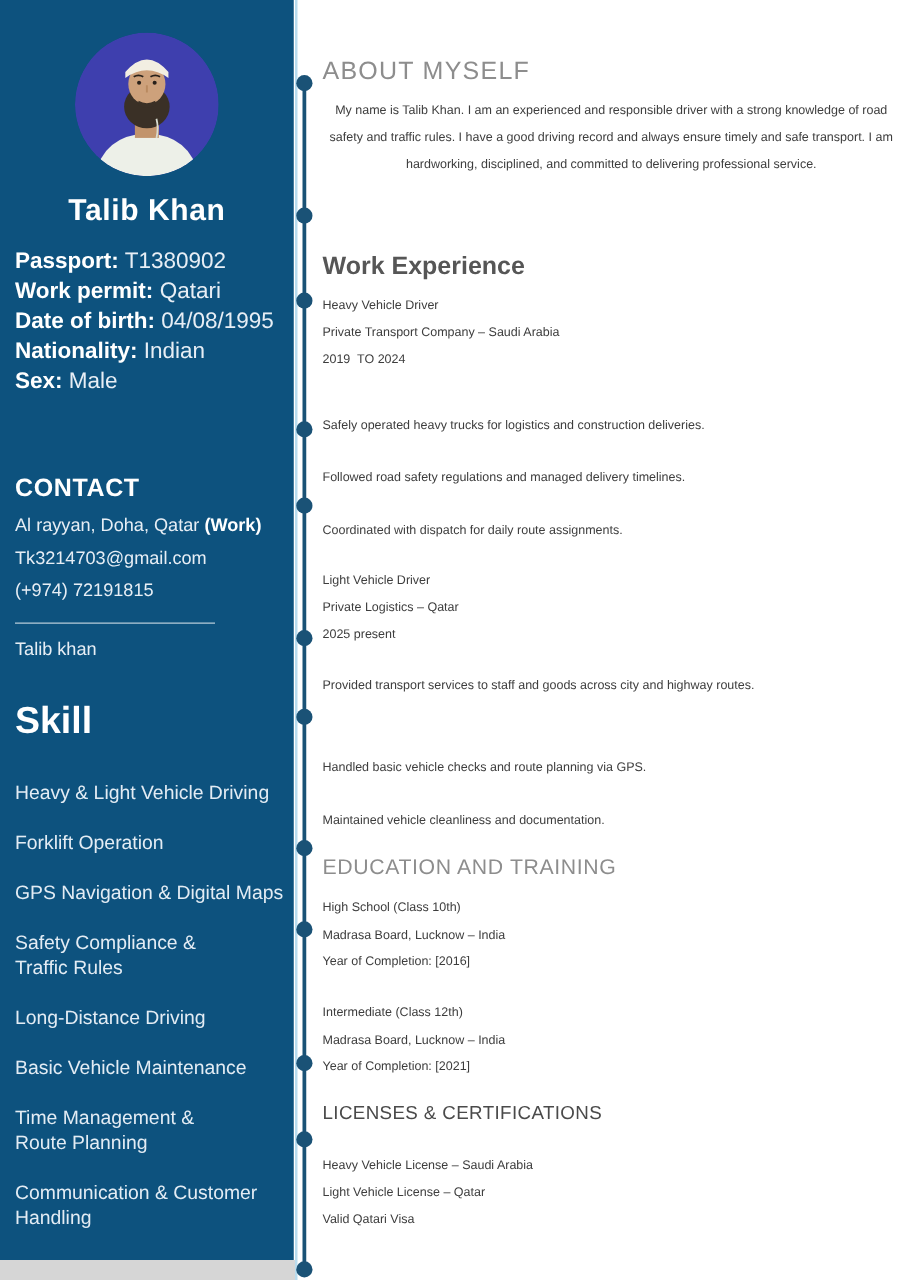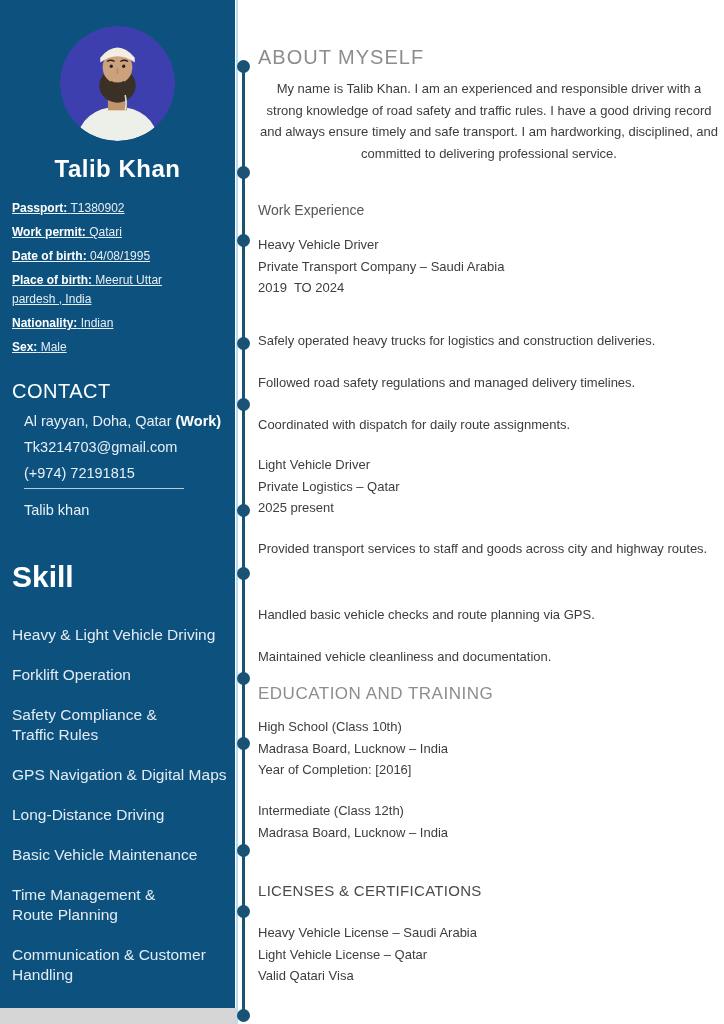--- a/index.html
+++ b/index.html
@@ -12,45 +12,45 @@
   .page{position:relative;width:724px;height:1024px;background:#ffffff;overflow:hidden;}
 
   
   .sidebar{position:absolute;left:0;top:0;width:235px;height:1008px;background:var(--sidebar-bg);}
   .divider{position:absolute;left:236px;top:0;width:2px;height:1024px;background:var(--divider);}
   .bottom-strip{position:absolute;left:0;top:1008px;width:236px;height:16px;background:var(--bottom-strip);}
   .photo{position:absolute;left:60px;top:26px;width:115px;height:115px;border-radius:50%;overflow:hidden;}
   .name{position:absolute;left:0;top:155px;width:235px;text-align:center;color:var(--sidebar-white);
         font-size:24px;font-weight:bold;letter-spacing:.5px;}
   .details{position:absolute;left:12px;top:199px;width:211px;}
-  .detail{color:var(--sidebar-text);font-size:12px;line-height:19px;margin-bottom:5px;text-decoration:underline;}
+  .detail{color:var(--sidebar-text);font-size:18px;line-height:19px;margin-bottom:5px;}
   .detail b{color:var(--sidebar-white);}
   .pre{white-space:pre-line;}
   .prewrap{white-space:pre-wrap;}
-  .contact-h{position:absolute;left:12px;top:380px;color:var(--sidebar-white);font-size:20px;font-weight:normal;letter-spacing:.5px;}
-  .contacts{position:absolute;left:24px;top:413px;width:215px;}
+  .contact-h{position:absolute;left:12px;top:380px;color:var(--sidebar-white);font-size:20px;font-weight:bold;letter-spacing:.5px;}
+  .contacts{position:absolute;left:12px;top:413px;width:215px;}
   .c-item{color:var(--sidebar-text);font-size:14.5px;line-height:16px;margin-bottom:10px;}
   .c-item b{color:var(--sidebar-white);}
-  .phone-underline{display:inline-block;min-width:160px;border-bottom:1px solid rgba(255,255,255,.7);padding-bottom:7px;}
+  .phone-underline{display:inline-block;min-width:160px;border-bottom:1px solid rgba(255,255,255,.7);padding-bottom:17px;}
   .skill-h{position:absolute;left:12px;top:560px;color:var(--sidebar-white);font-size:30px;font-weight:bold;}
   .skills{position:absolute;left:12px;top:625px;width:215px;list-style:none;}
   .skills li{color:#e3ecf4;font-size:15.5px;line-height:20px;margin-bottom:20px;}
 
   
   .timeline{position:absolute;left:242px;top:64px;width:3px;height:953px;background:var(--accent);}
   .dot{position:absolute;left:237px;width:13px;height:13px;border-radius:50%;background:var(--accent);}
 
   
   .main{position:absolute;left:258px;top:0;width:462px;height:1024px;}
   .main>*{position:absolute;left:0;width:462px;}
   .gray-h{color:var(--heading-gray);font-size:20px;font-weight:400;letter-spacing:1px;}
   .gray-h.edu{font-size:17px;letter-spacing:.5px;}
   .lic-h{color:#4a4a4a;font-size:15px;font-weight:400;letter-spacing:.3px;}
-  .dark-h{color:var(--heading-dark);font-size:14px;font-weight:normal;}
-  .block{color:var(--text);font-size:13px;line-height:21.5px;}
+  .dark-h{color:var(--heading-dark);font-size:20px;font-weight:bold;}
+  .block{color:var(--text);font-size:10px;line-height:21.5px;}
   .center{text-align:center;}
   .justify{text-align:justify;}
 </style>
 </head>
 <body>
 
 <div class="page">
 
   <aside class="sidebar">
     <div class="photo">
@@ -77,43 +77,41 @@
         </g>
       </svg>
     </div>
 
     <h1 class="name">Talib Khan</h1>
 
     <div class="details">
       <p class="detail"><b>Passport:</b> <span>T1380902</span></p>
       <p class="detail"><b>Work permit:</b> <span>Qatari</span></p>
       <p class="detail"><b>Date of birth:</b> <span>04/08/1995</span></p>
-      <p class="detail"><b>Place of birth:</b> <span class="pre">Meerut Uttar
-pardesh , India</span></p>
       <p class="detail"><b>Nationality:</b> <span>Indian</span></p>
       <p class="detail" style=""><b>Sex:</b> <span>Male</span></p>
     </div>
 
     <h2 class="contact-h">CONTACT</h2>
 
     <div class="contacts">
       <p class="c-item"><span>Al rayyan, Doha, Qatar </span><b>(Work)</b></p>
       <p class="c-item"><span>Tk3214703@gmail.com</span></p>
       <p class="c-item" style="margin-bottom:13px"><span class="phone-underline">(+974) 72191815</span></p>
       <p class="c-item"><span>Talib khan</span></p>
     </div>
 
     <h2 class="skill-h">Skill</h2>
 
     <ul class="skills">
       <li class="pre">Heavy &amp; Light Vehicle Driving</li>
       <li class="pre">Forklift Operation</li>
+      <li class="pre">GPS Navigation &amp; Digital Maps</li>
       <li class="pre">Safety Compliance &amp;
 Traffic Rules</li>
-      <li class="pre">GPS Navigation &amp; Digital Maps</li>
       <li class="pre">Long-Distance Driving</li>
       <li class="pre">Basic Vehicle Maintenance</li>
       <li class="pre">Time Management &amp;
 Route Planning</li>
       <li class="pre">Communication &amp; Customer
 Handling</li>
     </ul>
   </aside>
 
   <div class="divider"></div>
@@ -160,20 +158,21 @@
     <h2 class="gray-h edu" style="top:684px">EDUCATION AND TRAINING</h2>
 
     <div class="block" style="top:716px">
       <div>High School (Class 10th)</div>
       <div>Madrasa Board, Lucknow – India</div>
       <div>Year of Completion: [2016]</div>
     </div>
     <div class="block" style="top:800px">
       <div>Intermediate (Class 12th)</div>
       <div>Madrasa Board, Lucknow – India</div>
+      <div>Year of Completion: [2021]</div>
     </div>
 
     <h2 class="lic-h" style="top:882px">LICENSES &amp; CERTIFICATIONS</h2>
 
     <div class="block" style="top:922px">
       <div>Heavy Vehicle License – Saudi Arabia</div>
       <div>Light Vehicle License – Qatar</div>
       <div>Valid Qatari Visa</div>
     </div>
   </main>

